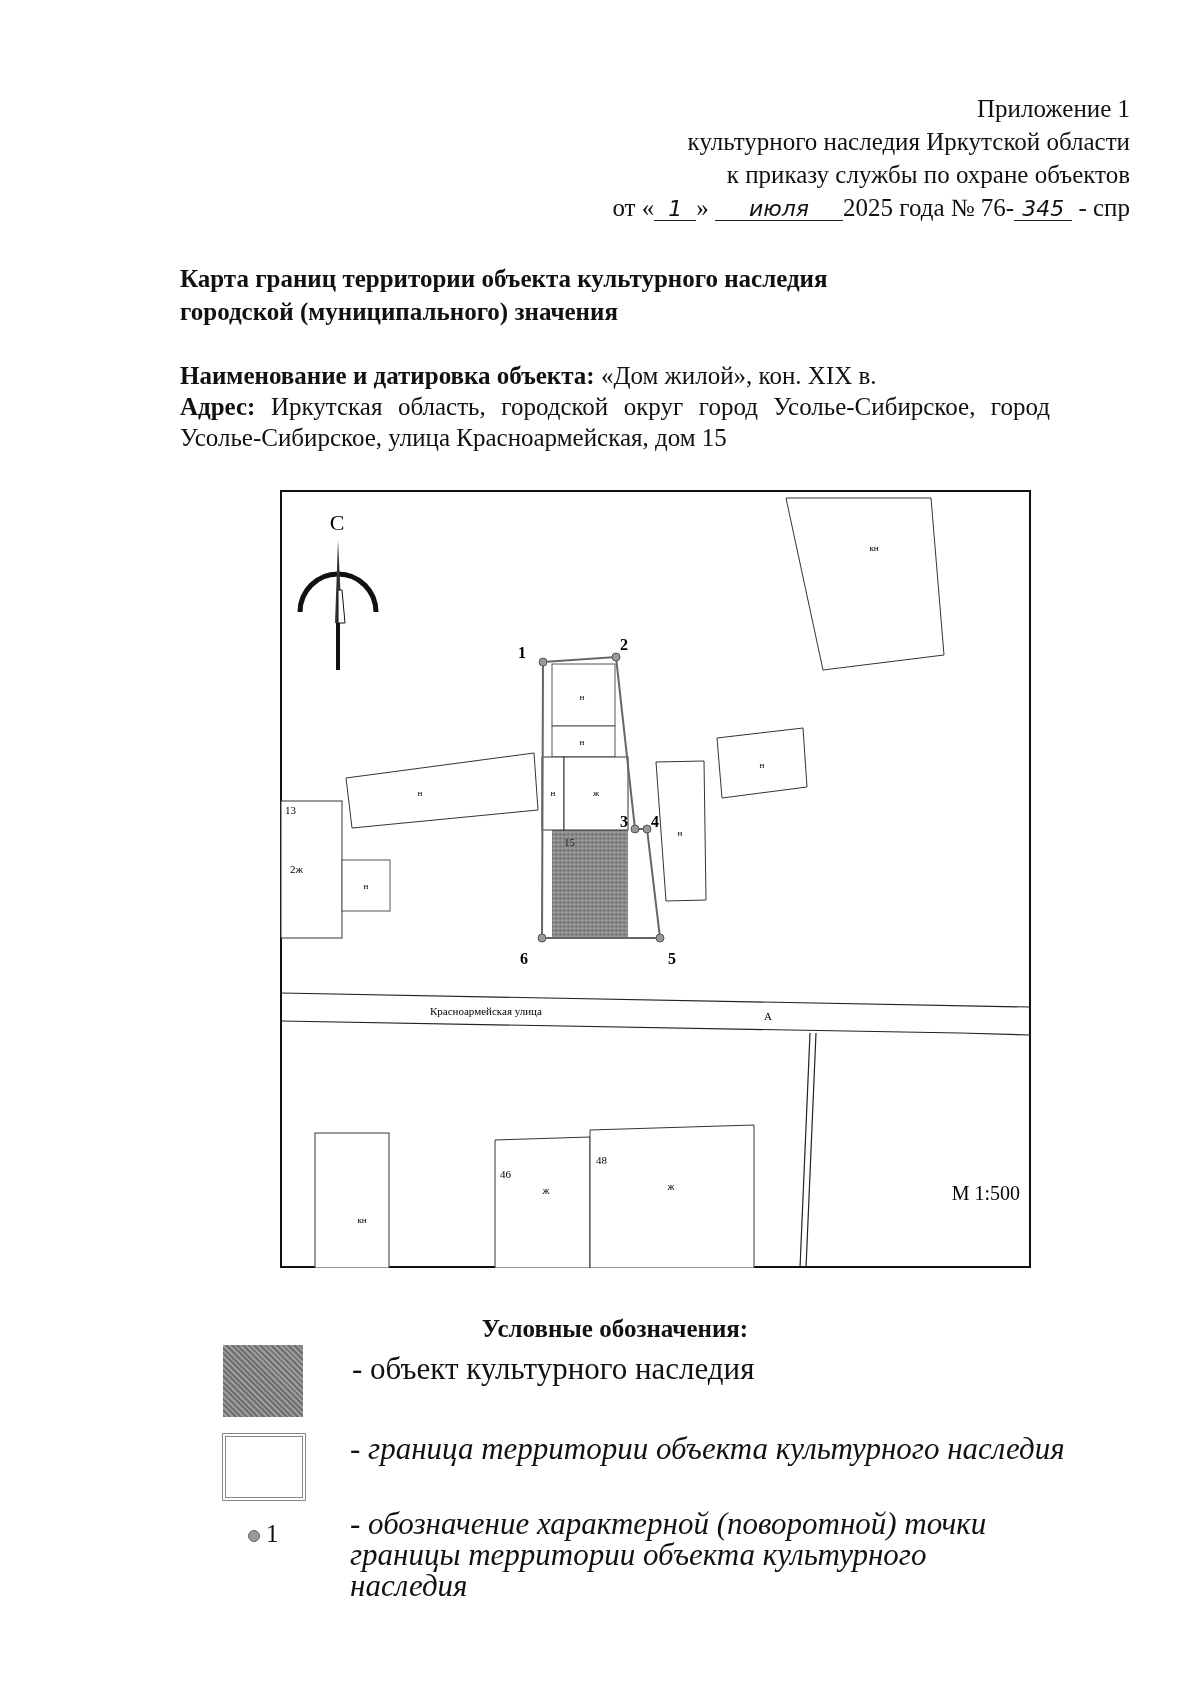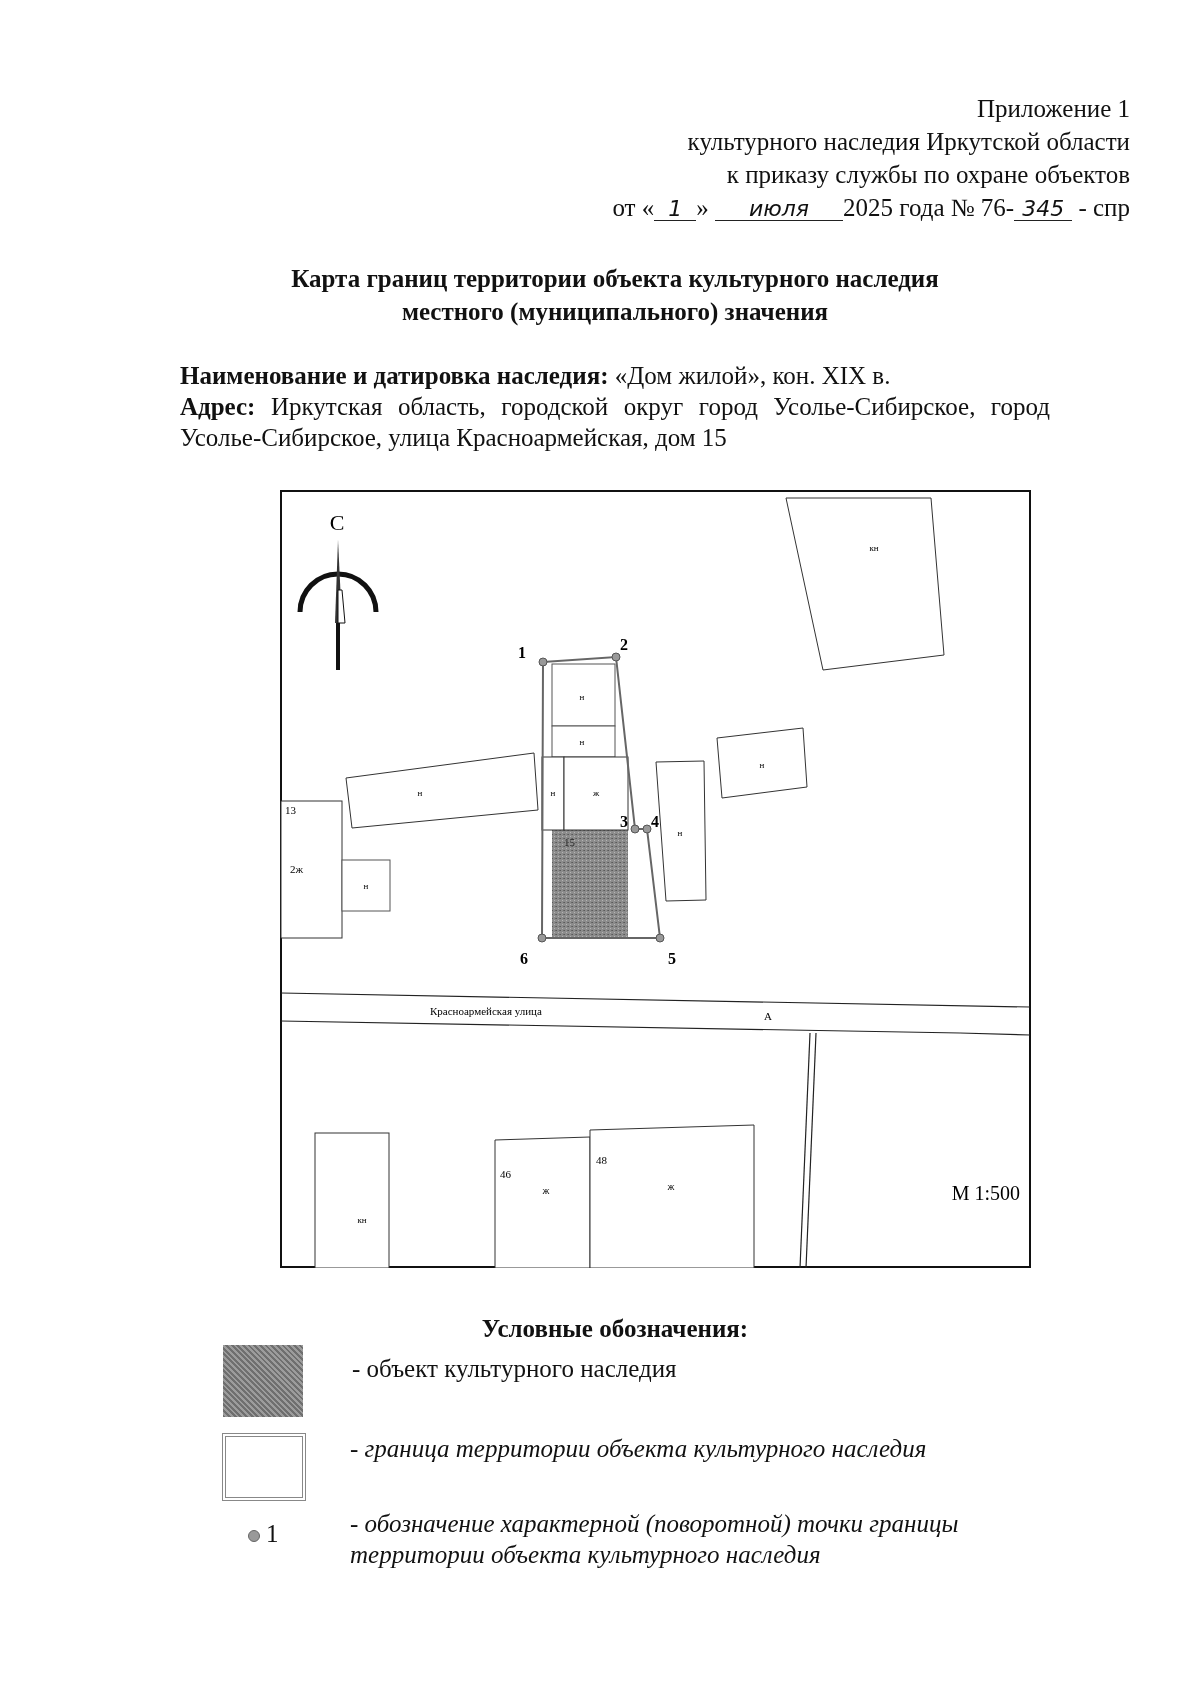--- a/index.html
+++ b/index.html
@@ -2,29 +2,29 @@
 <html><head>
 <meta charset="utf-8">
 <style>
   html, body { margin:0; padding:0; background:#ffffff; }
   body { width:1200px; height:1683px; position:relative; overflow:hidden;
          font-family:"Liberation Serif","DejaVu Serif",serif; color:#111; }
   .hdr { position:absolute; right:70px; text-align:right; font-size:25px; line-height:33px; }
   .hdr-line { display:block; white-space:nowrap;margin-left:20px; }
   .hw { font-family:"DejaVu Sans",sans-serif; font-style:italic; font-size:22px;
         display:inline-block; border-bottom:1px solid #222; text-align:center; line-height:22px; }
-  .title { position:absolute; left:180px; width:870px; top:262px; text-align:center;
+  .title { position:absolute; left:180px; width:870px; top:262px; 
            font-weight:bold; font-size:25px; line-height:33px; }
   .info { position:absolute; left:180px; width:870px; top:360px; font-size:25px; line-height:31px; }
   .info b { font-weight:bold; }
   .addr { text-align:justify; text-align-last:left; }
   .map { position:absolute; left:280px; top:490px; width:751px; height:778px; }
   .legend-title { position:absolute; left:180px; width:870px; top:1283px; text-align:center;
                   font-weight:bold; font-size:25px;margin-top:32px; }
-  .leg-item { position:absolute; font-size:25px; line-height:31px; }
+  .leg-item { position:absolute; font-size:31px; line-height:31px; }
   .sw-fill { position:absolute; left:223px; top:1345px; width:80px; height:72px;
              background:#8a8a8a;
              background-image:repeating-linear-gradient(45deg,#6f6f6f 0 2px,#9c9c9c 2px 4px); }
   .sw-border { position:absolute; left:222px; top:1433px; width:76px; height:60px;
                border:4px double #888; background:#fff; }
   .sw-point { position:absolute; left:248px; top:1520px; font-size:25px; }
   .dot { display:inline-block; width:10px; height:10px; border-radius:50%; background:#999;
          border:1px solid #666; vertical-align:middle; margin-right:6px; }
 </style>
 </head>
@@ -36,25 +36,25 @@
   <span class="hdr-line">к приказу службы по охране объектов</span>
   <span class="hdr-line">
     <span>от «</span><span class="hw" style="width:42px">1</span><span>»</span>
     <span class="hw" style="width:128px">июля</span><span>2025 года № 76-</span><span class="hw" style="width:58px">345</span>
     <span>- спр</span>
   </span>
 </div>
 
 <div class="title">
   <div>Карта границ территории объекта культурного наследия</div>
-  <div>местного (муниципального) значения</div>
+  <div>городской (муниципального) значения</div>
 </div>
 
 <div class="info">
-  <div><b>Наименование и датировка наследия:</b> <span>«Дом жилой», кон. XIX в.</span></div>
+  <div><b>Наименование и датировка объекта:</b> <span>«Дом жилой», кон. XIX в.</span></div>
   <div class="addr"><b>Адрес:</b> <span>Иркутская область, городской округ город Усолье-Сибирское, город Усолье-Сибирское, улица Красноармейская, дом 15</span></div>
 </div>
 
 <svg class="map" viewBox="0 0 751 778" font-family="Liberation Serif, serif">
   <defs>
     <pattern id="grain" width="4" height="4" patternUnits="userSpaceOnUse">
       <rect width="4" height="4" fill="#8c8c8c"></rect>
       <rect width="1" height="1" fill="#5a5a5a"></rect>
       <rect x="2" y="2" width="1" height="1" fill="#b5b5b5"></rect>
       <rect x="3" y="0" width="1" height="1" fill="#6a6a6a"></rect>

